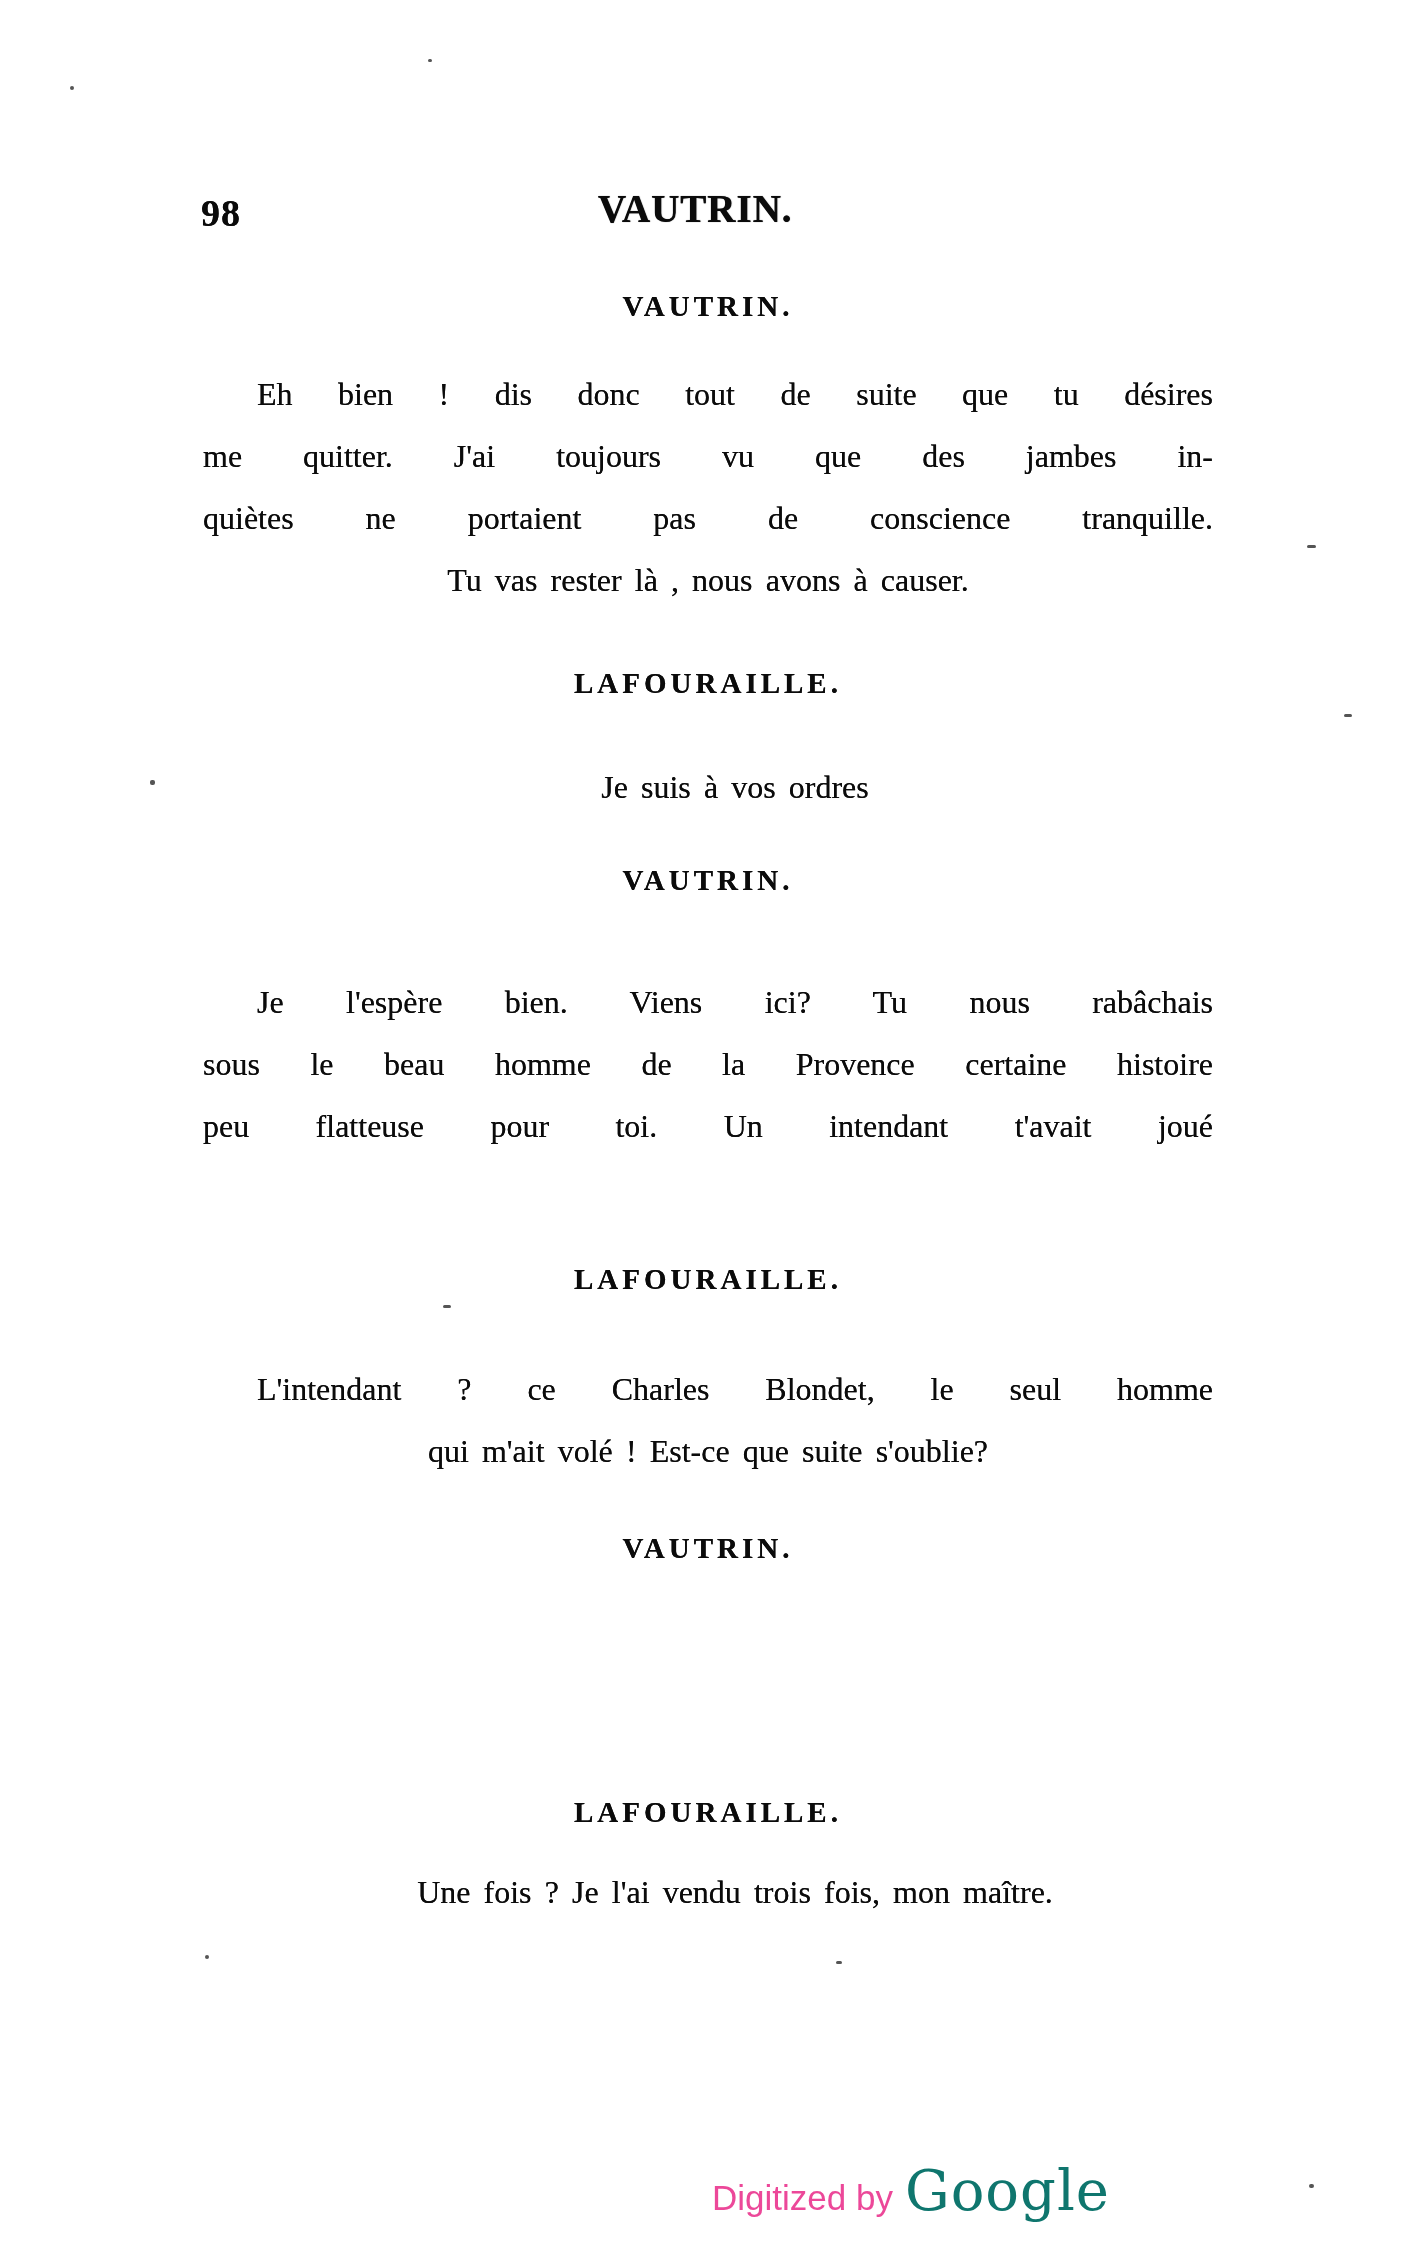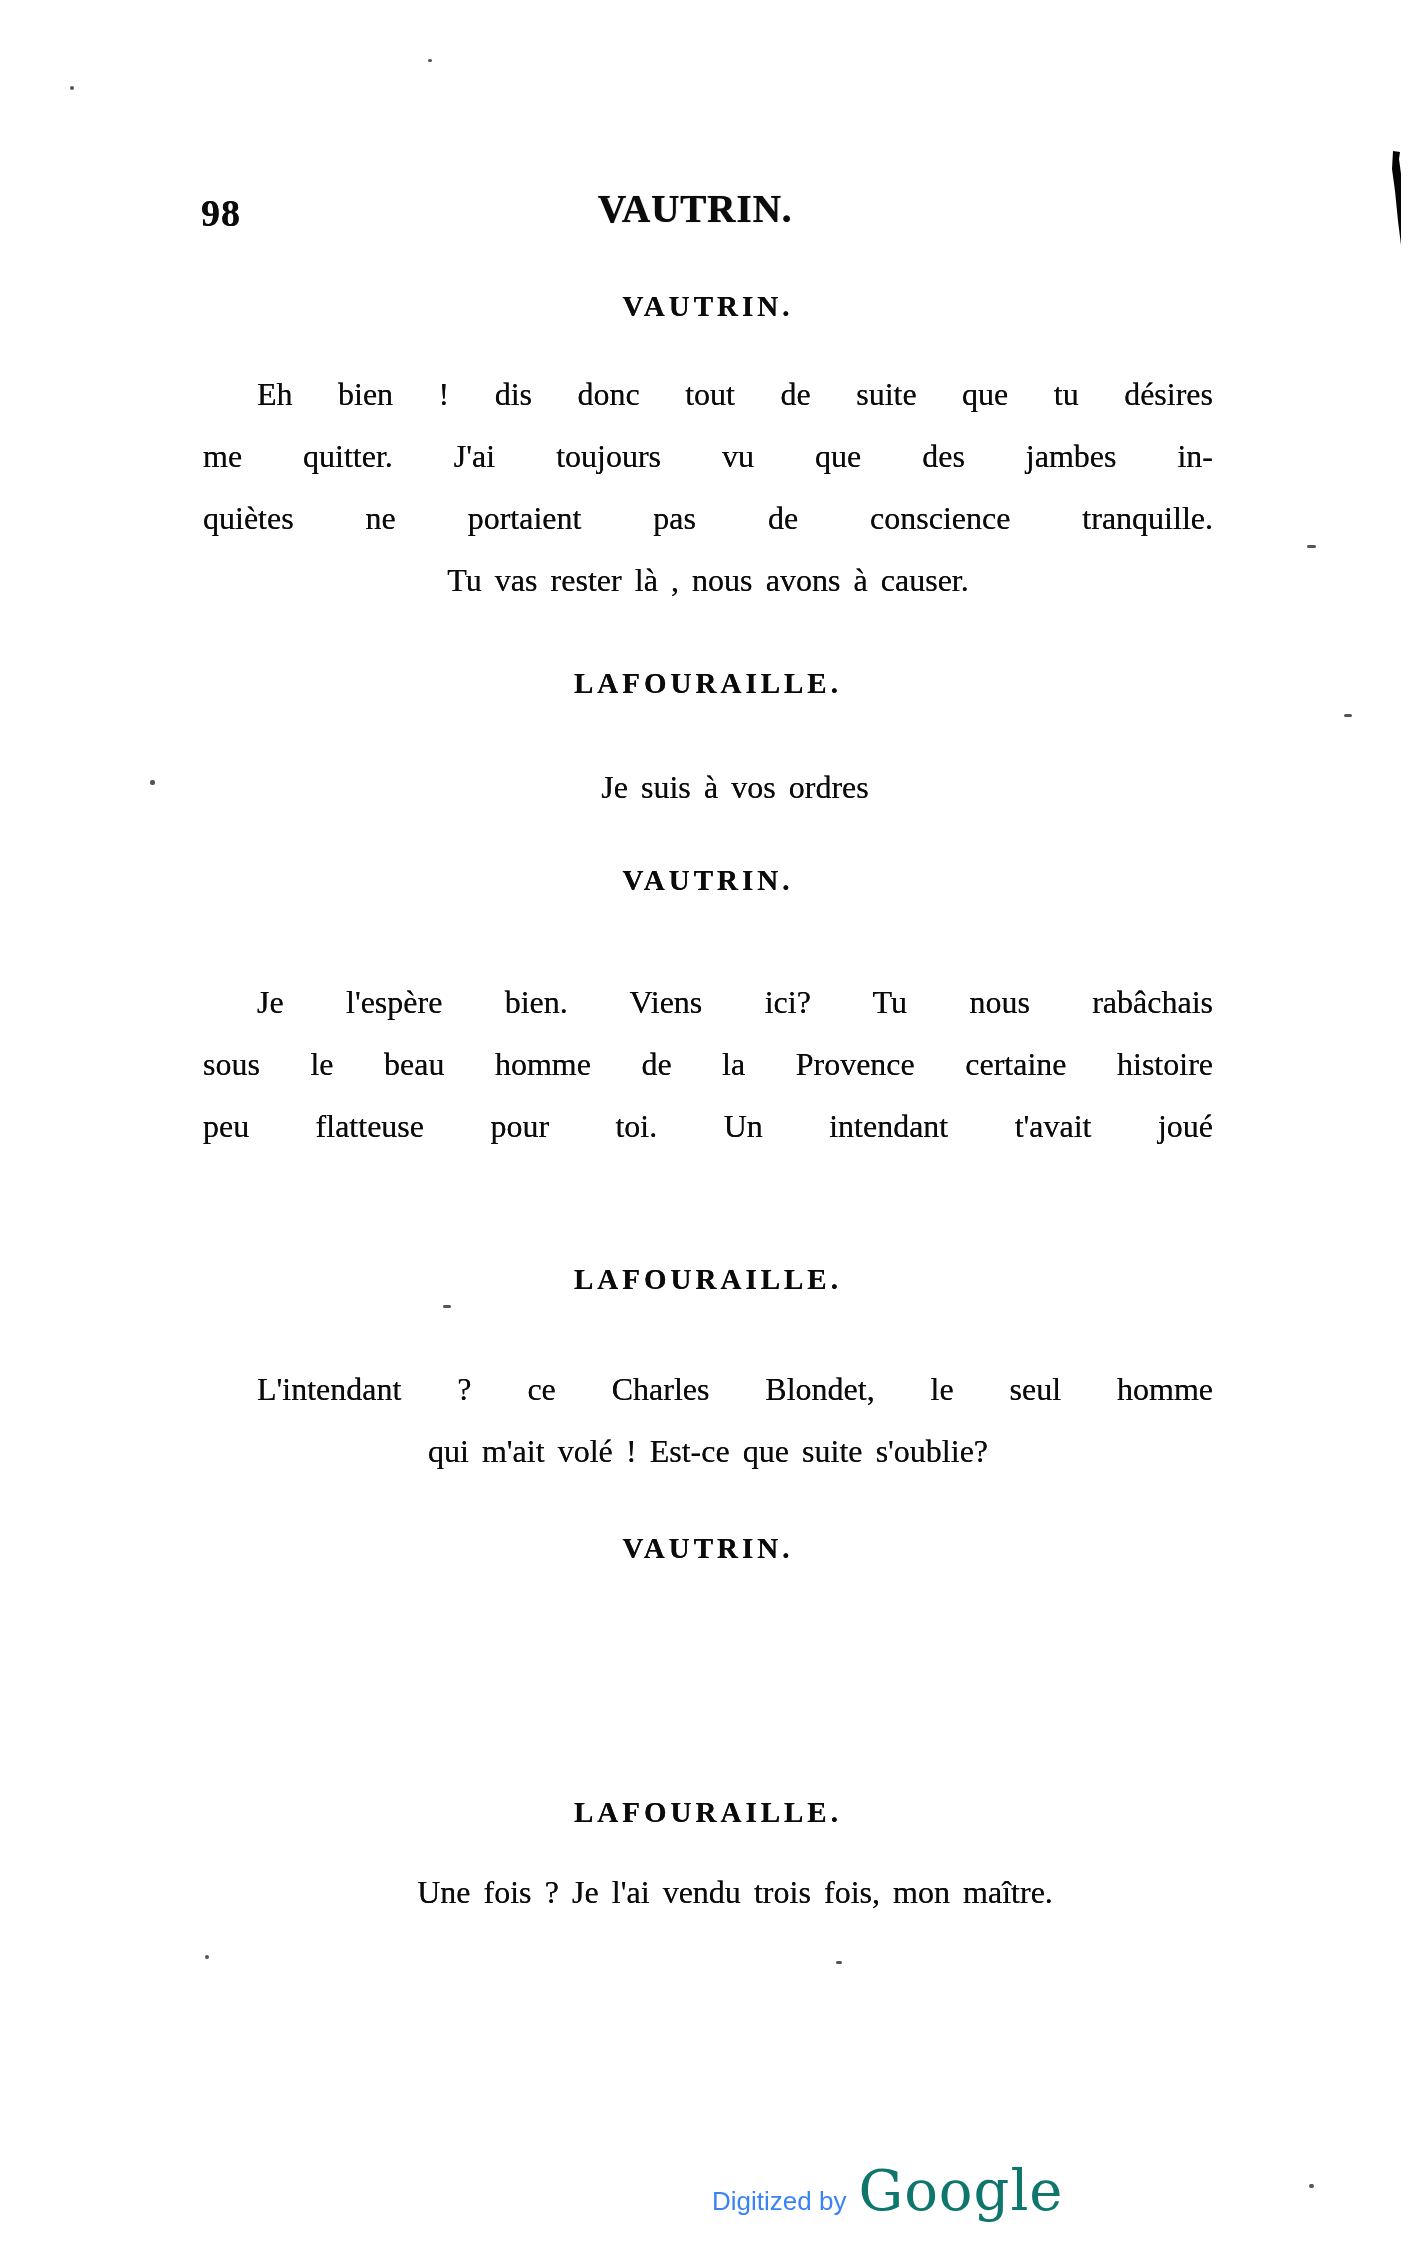--- a/index.html
+++ b/index.html
@@ -8,21 +8,20 @@
     background: #ffffff;
   }
   .scan-page {
     position: relative;
     width: 1353px;
     height: 2261px;
     background: #ffffff;
     overflow: hidden;
     font-family: "Liberation Serif", "DejaVu Serif", serif;
     color: #0b0b0b;
-    padding-left: 48px;
   }
   .page-number {
     position: absolute;
     left: 201px;
     top: 191px;
     font-size: 38px;
     font-weight: bold;
     letter-spacing: 1px;
     text-shadow: 0 0 0.6px rgba(0,0,0,0.9);
   }
@@ -80,22 +79,22 @@
     position: absolute;
     left: 712px;
     top: 2158px;
     display: flex;
     align-items: baseline;
     gap: 12px;
     color: #a9a9a9;
   }
   .wm-prefix {
     font-family: "Liberation Sans", sans-serif;
-    font-size: 26px;
-    color: #3b82f6;
+    font-size: 35px;
+    color: #ec4899;
     text-align: right;
   }
   .wm-brand {
     font-family: "DejaVu Serif", serif;
     font-size: 56px;
     letter-spacing: 1px;
     color: #0f766e;
   }
 </style>
 </head>

